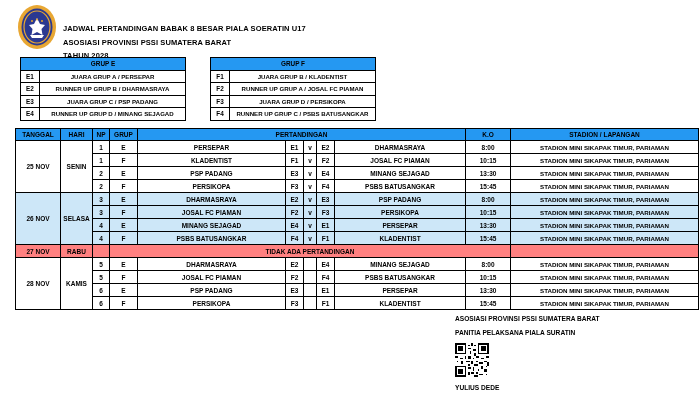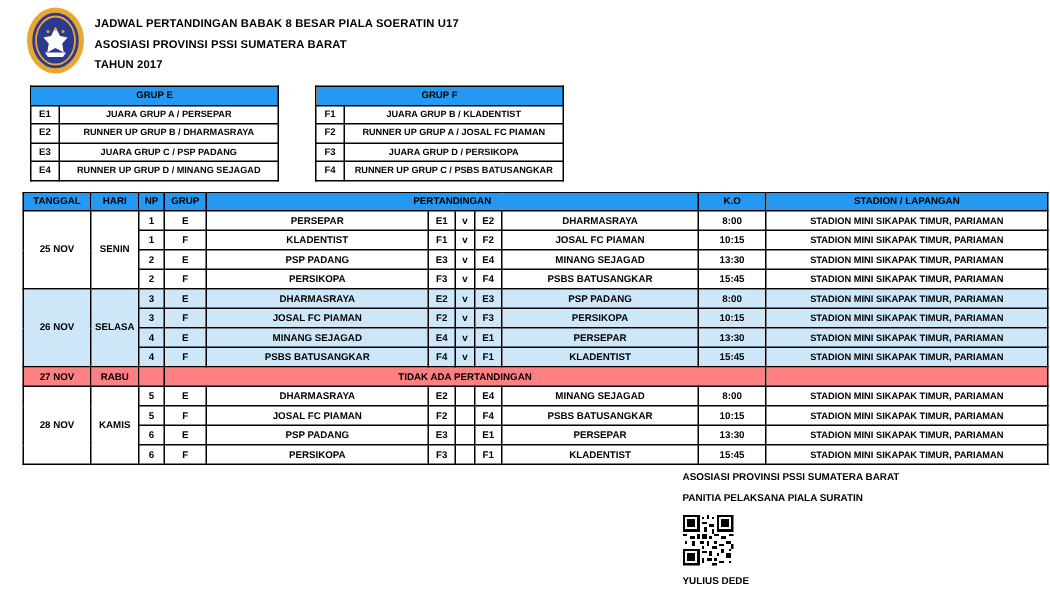--- a/index.html
+++ b/index.html
@@ -1,21 +1,21 @@
 <!DOCTYPE html>
 <html style="--header-blue: #2598F2; --row-blue: #CDE7F8; --row-red: #FF8080;"><head>
 <meta charset="utf-8">
 <style>
   html,body{margin:0;padding:0;background:#ffffff;}
   #page{position:relative;width:700px;height:400px;background:#fff;
         font-family:"Liberation Sans","DejaVu Sans",sans-serif;color:#000;overflow:hidden;}
 
   
   #logo{position:absolute;left:17px;top:4px;width:40px;height:46px;}
-  #title{position:absolute;left:63px;top:9px;line-height:13.5px;font-size:7.5px;font-weight:700;letter-spacing:.1px;}
+  #title{position:absolute;left:63px;top:22px;line-height:13.5px;font-size:7.5px;font-weight:700;letter-spacing:.1px;}
 
   
   .group-table{position:absolute;border-collapse:collapse;table-layout:fixed;font-size:6.4px;font-weight:700;}
   #group-e{left:20px;top:57px;width:166px;}
   #group-f{left:210px;top:57px;width:166px;}
   .group-table th,.group-table td{border:1px solid #000;height:11.5px;padding:0 2px;text-align:center;overflow:hidden;white-space:nowrap;}
   .group-table th{background:var(--header-blue);}
   .group-table .code-col{width:19px;}
   .group-table td.slot-label{font-size:6.1px;}
 
@@ -45,21 +45,21 @@
     <path d="M20 14 l3 6 l5 1 l-3.5 4 l1 6 l-5.5 -3 l-5.5 3 l1 -6 L12 21 l5 -1 z" fill="#ffffff"></path>
     <path d="M13 31 h14 l-2 3 h-10 z" fill="#ffffff"></path>
     <circle cx="15" cy="17" r="1" fill="#E8A733"></circle>
     <circle cx="20" cy="15.5" r="1" fill="#E8A733"></circle>
     <circle cx="25" cy="17" r="1" fill="#E8A733"></circle>
   </svg>
 
   <div id="title">
     <div>JADWAL PERTANDINGAN BABAK 8 BESAR PIALA SOERATIN U17</div>
     <div>ASOSIASI PROVINSI PSSI SUMATERA BARAT</div>
-    <div>TAHUN 2017</div>
+    <div>TAHUN 2028</div>
   </div>
 
   <table class="group-table" id="group-e">
     <colgroup>
         <col class="code-col">
         <col>
       </colgroup>
     <thead>
       <tr>
           <th colspan="2">GRUP E</th>

